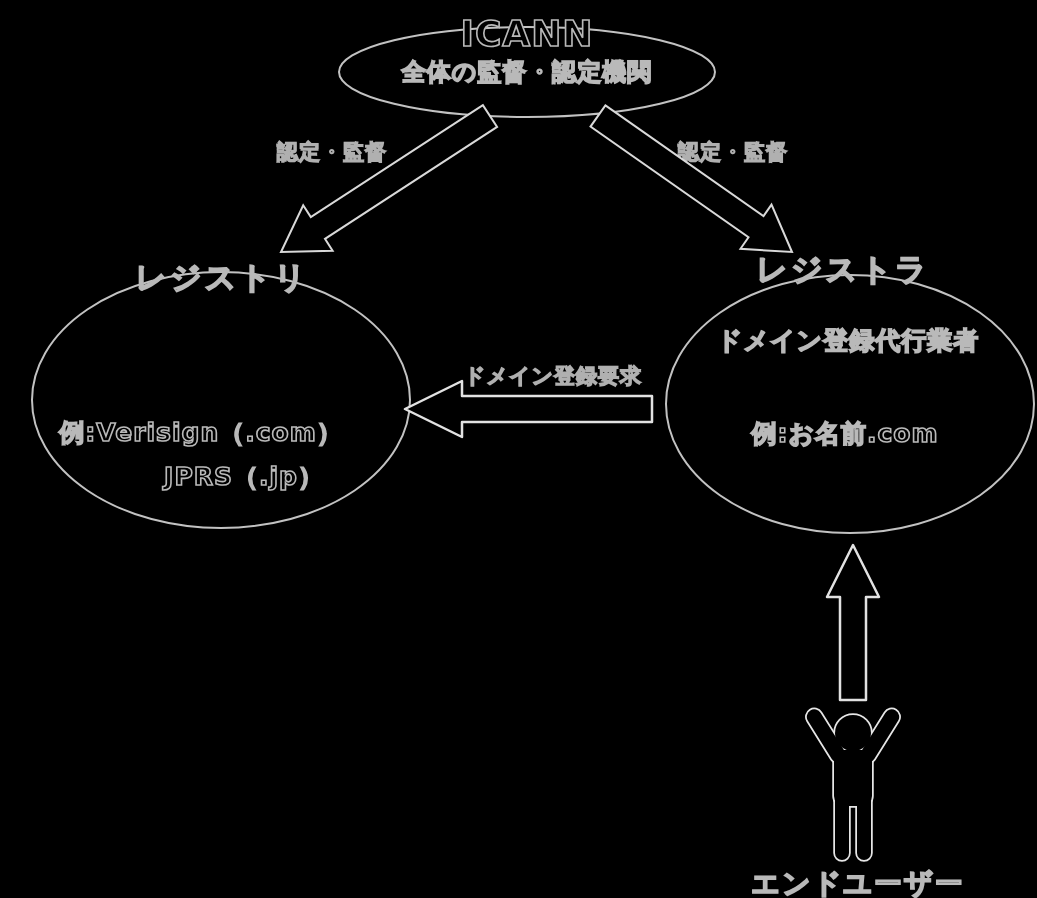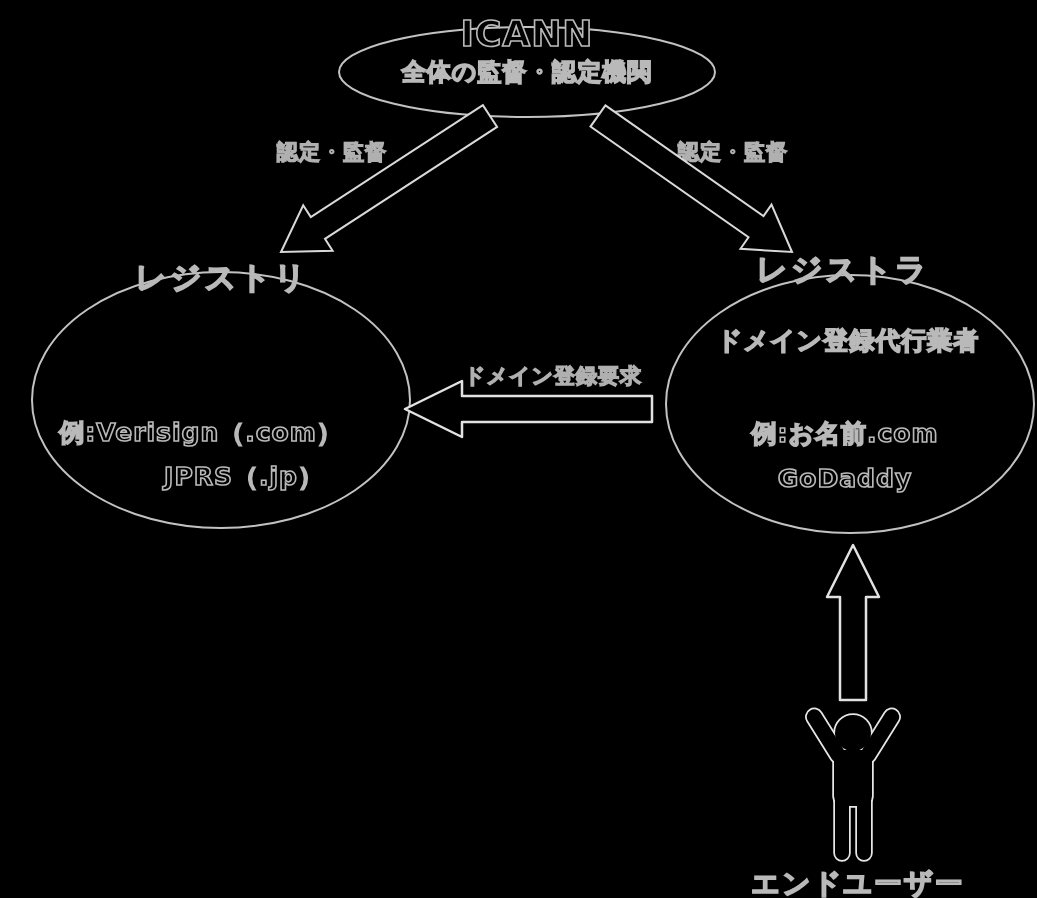--- a/index.html
+++ b/index.html
@@ -57,21 +57,20 @@
   <div class="label t-icann" style="left:527px;top:33px;">ICANN</div>
   <div class="label t-sub" style="left:527px;top:72px;">全体の監督・認定機関</div>
 
   <div class="label t-node-title" style="left:222px;top:278px;">レジストリ</div>
   <div class="label t-node-line" style="left:201px;top:432px;">例:Verisign（.com）</div>
   <div class="label t-node-line" style="left:212px;top:476px;margin-left:32px;">JPRS（.jp）</div>
 
   <div class="label t-node-title" style="left:843px;top:270px;text-align:center;">レジストラ</div>
   <div class="label t-node-line" style="left:848px;top:340px;">ドメイン登録代行業者</div>
   <div class="label t-node-line" style="left:845px;top:433px;">例:お名前.com</div>
-  <div class="label t-node-line" style="left:845px;top:478px;">GoDaddy</div>
 
   <div class="label t-edge" style="left:332px;top:152px;">認定・監督</div>
   <div class="label t-edge" style="left:733px;top:152px;">認定・監督</div>
   <div class="label t-edge" style="left:553px;top:376px;">ドメイン登録要求</div>
 
   <div class="label t-user" style="left:858px;top:884px;">エンドユーザー</div>
 
   <svg id="arrows" viewBox="0 0 1037 898">
     <polygon class="solid-arrow" points="482.9,105.1 310.8,217.1 303.2,205.3 281,252 332.6,250.7 325.0,238.9 497.1,126.9"></polygon>
     <polygon class="solid-arrow" points="605.4,105.4 763.5,216.1 771.5,204.6 792,252 740.5,248.8 748.5,237.3 590.5,126.6"></polygon>

